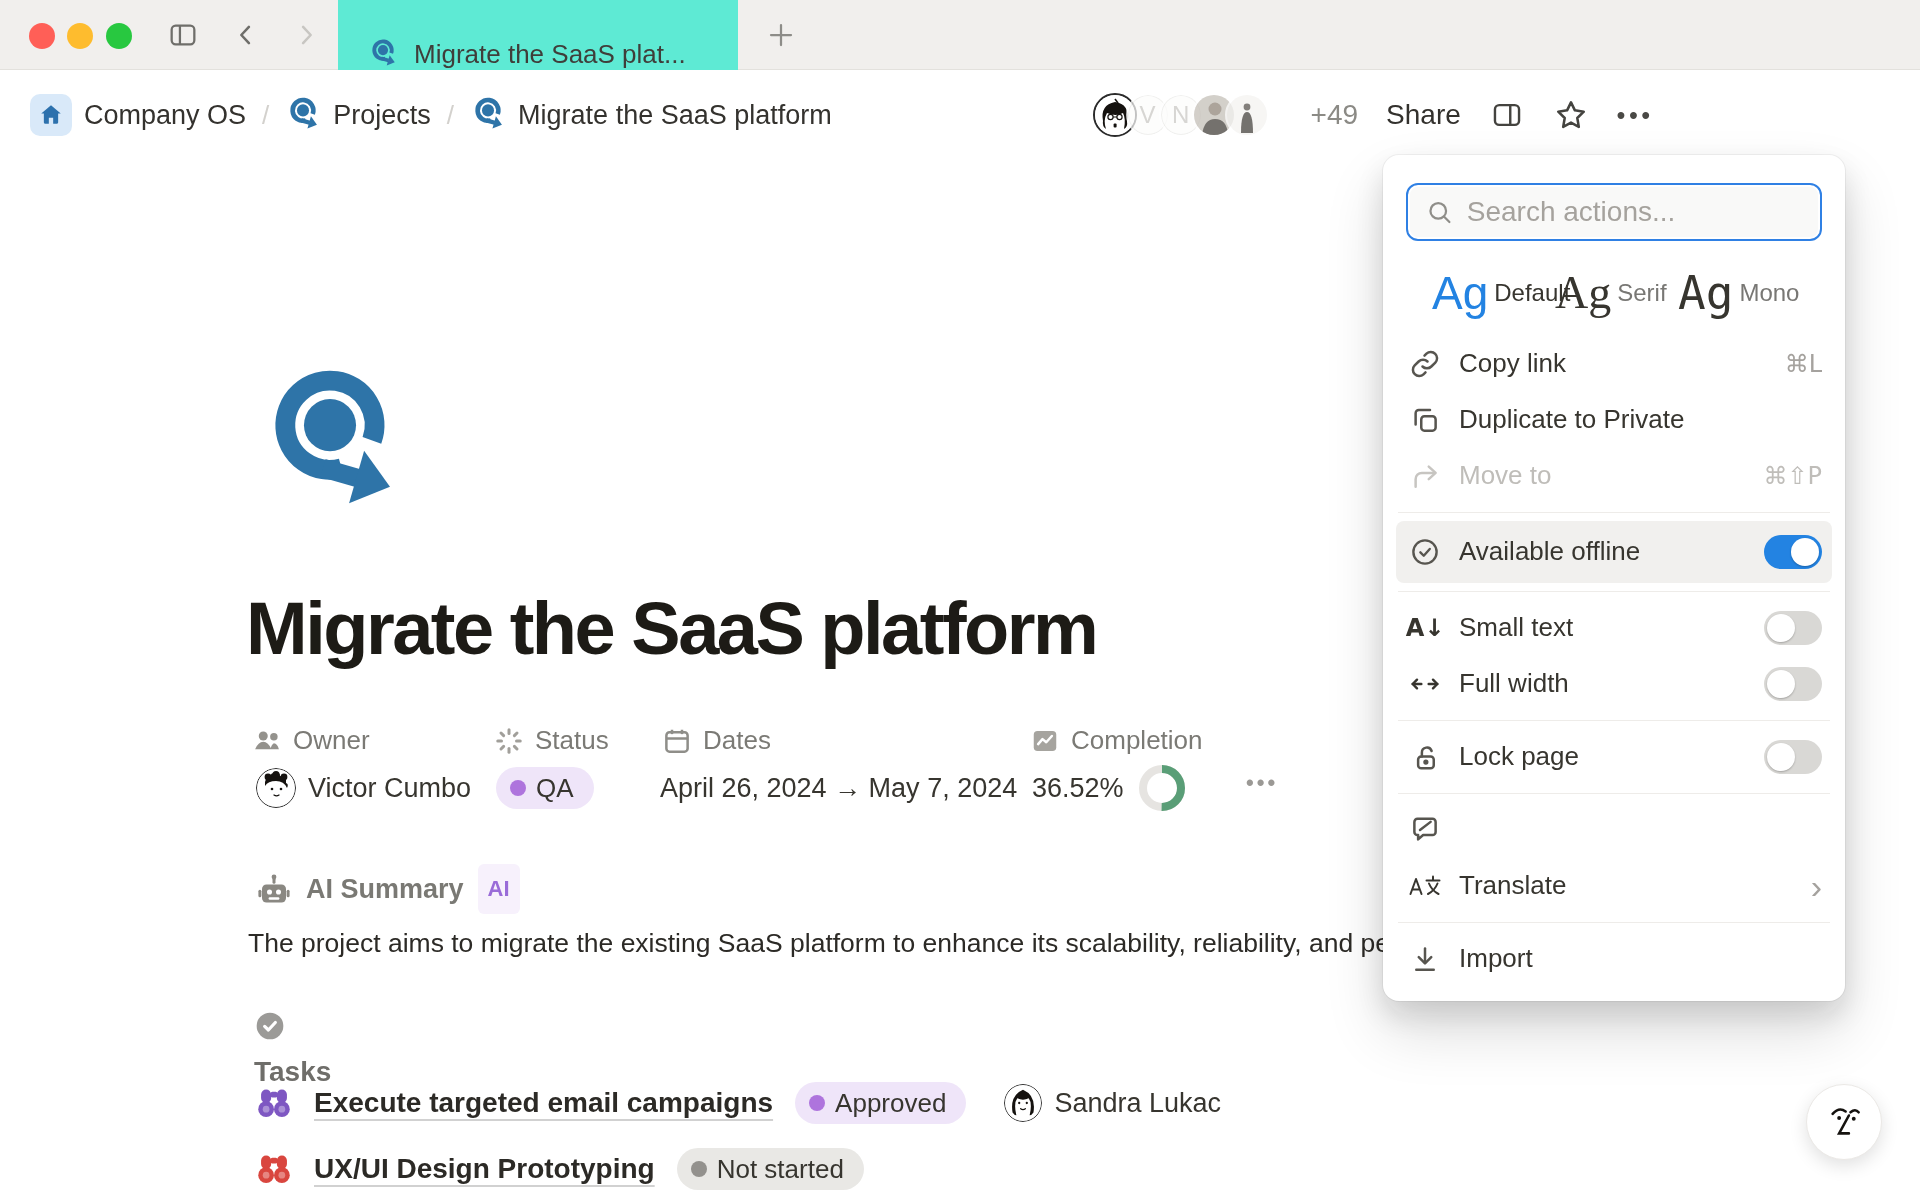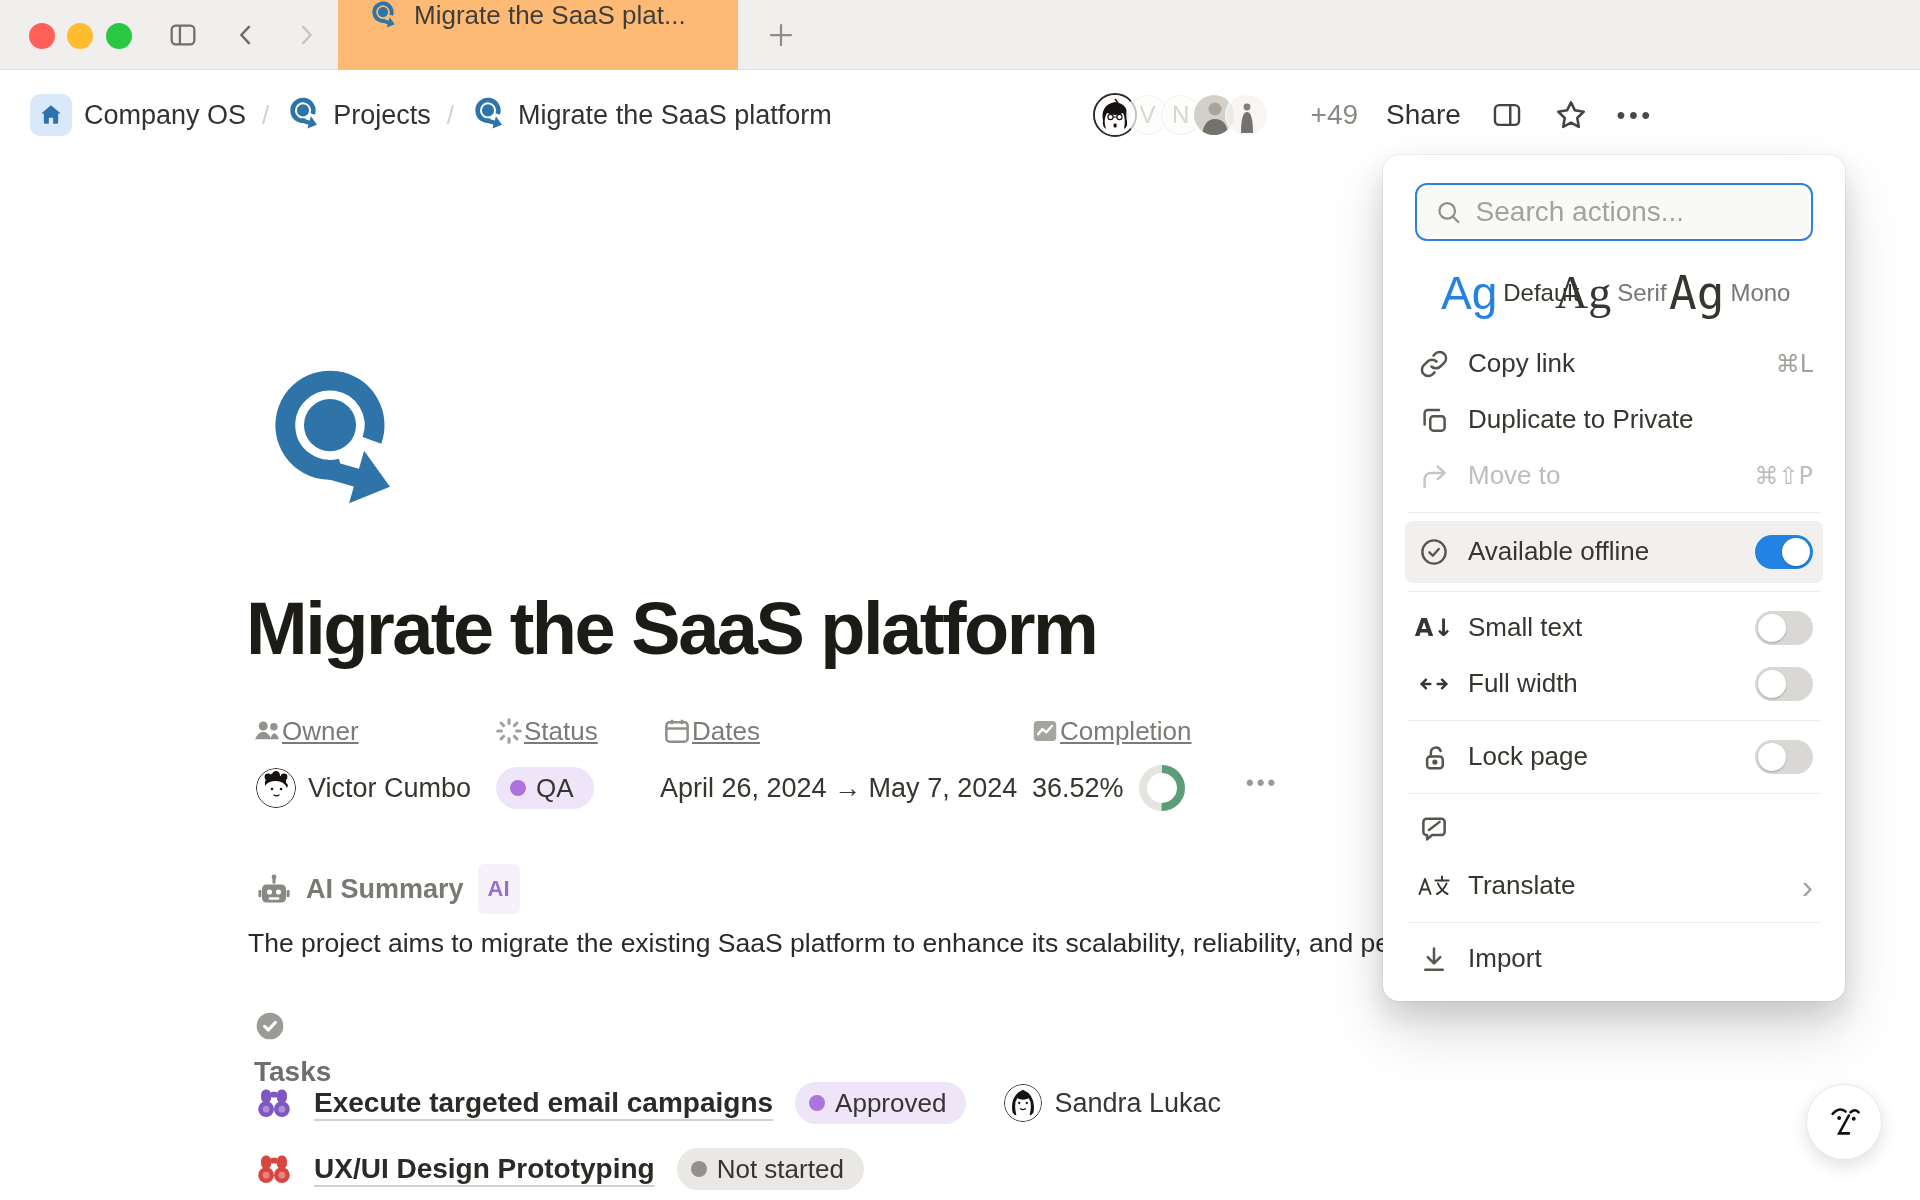--- a/index.html
+++ b/index.html
@@ -8,22 +8,22 @@
   #app { position:relative; width:1920px; height:1200px; background:#fff; }
 
   
   .tabbar { position:absolute; left:0; top:0; width:1920px; height:70px;
     background:#f1efed; border-bottom:1px solid #e3e1dd; }
   .traffic { position:absolute; top:23px; width:26px; height:26px; border-radius:50%; }
   .t-red { left:29px; background:#ff5f57; }
   .t-yellow { left:67px; background:#febc2e; }
   .t-green { left:106px; background:#28c840; }
   .chrome-ic { position:absolute; top:19px; color:#6f6e6a; }
-  .tab { position:absolute; left:338px; top:0; width:400px; height:70px; background:#fdba74;
-    display:flex; align-items:flex-start; padding-left:30px; gap:16px; }
+  .tab { position:absolute; left:338px; top:0; width:400px; height:70px; background:#5eead4;
+    display:flex; align-items:flex-end; padding-left:30px; gap:16px; }
   .tab-title { font-size:26px; color:#3f3e3a; white-space:nowrap; overflow:hidden; }
   .newtab { position:absolute; left:756px; top:10px; width:50px; height:50px; display:flex;
     align-items:center; justify-content:center; }
 
   
   .header { position:absolute; left:0; top:71px; width:1684px; height:88px; background:#fff;
     display:flex; align-items:center; }
   .crumbs { display:flex; align-items:center; gap:16px; padding-left:30px; }
   .crumb { display:flex; align-items:center; gap:12px; font-size:27px; font-weight:500;
     color:#34322e; cursor:default; }
@@ -42,22 +42,22 @@
     color:#c9c7c3; font-size:24px; font-weight:500; }
   .plus49 { font-size:28px; color:#8b8a85; margin-left:14px; }
   .share-btn { font-size:28px; font-weight:500; color:#33312d; }
   .dots3 { font-size:24px; font-weight:700; color:#4a4945; letter-spacing:4px; }
 
   
   .page-logo { position:absolute; left:268px; top:360px; width:124px; height:170px; }
   .page-title { position:absolute; left:246px; top:586px; font-size:74px; font-weight:700;
     letter-spacing:-2.5px; color:#1d1b16; white-space:nowrap; }
 
-  .prop-label { position:absolute; top:716px; height:40px; display:flex; align-items:flex-start;
-    color:#7b7a75; font-size:26px; font-weight:500;text-decoration:underline; }
+  .prop-label { position:absolute; top:716px; height:40px; display:flex; align-items:flex-end;
+    gap:11px; color:#7b7a75; font-size:26px; font-weight:500; }
   .prop-value { position:absolute; top:764px; height:48px; display:flex; align-items:center;
     font-size:27px; color:#37352f; }
   .pv-avatar { width:40px; height:40px; border-radius:50%; overflow:hidden; margin-right:12px; flex:none; }
   .pill { display:inline-flex; align-items:center; gap:10px; height:42px; padding:0 20px 0 14px;
     border-radius:21px; font-size:26px; color:#37352f; white-space:nowrap; }
   .pill-purple { background:#efe5f9; }
   .pill-gray { background:#e9e8e5; }
   .dot { width:16px; height:16px; border-radius:50%; flex:none; }
   .dot-purple { background:#ae74dd; }
   .dot-gray { background:#93918d; }
@@ -75,21 +75,21 @@
     gap:14px; font-size:28px; font-weight:600; color:#6f6e6a;flex-direction:column; }
   .task-row { position:absolute; display:flex; align-items:center; gap:22px; }
   .task-title { font-size:28px; font-weight:600; color:#2c2a26; white-space:nowrap;
     text-decoration:underline; text-decoration-color:rgba(0,0,0,.18);
     text-decoration-thickness:2px; text-underline-offset:7px; }
   .task-assignee { display:flex; align-items:center; gap:12px; font-size:27px; color:#37352f; margin-left:16px; }
   .task-av { width:38px; height:38px; border-radius:50%; overflow:hidden; flex:none; }
 
   
   .menu { position:absolute; left:1383px; top:155px; width:462px; border-radius:16px;
-    background:#fff; padding:14px 10px 14px;
+    background:#fff; padding:14px 1px 14px;
     box-shadow:0 0 0 1px rgba(15,15,15,.05), 0 14px 28px rgba(15,15,15,.12), 0 30px 60px rgba(15,15,15,.14); }
   .m-search { margin:14px 22px 6px; height:58px; border-radius:12px; background:#f9f9f8;
     border:2px solid #2f80e4; box-shadow:inset 0 0 0 2px #fff; display:flex; align-items:center;
     gap:14px; padding:0 18px; }
   .m-search input { border:none; outline:none; background:transparent; font-size:28px;
     color:#37352f; width:100%; font-family:"Liberation Sans",sans-serif; }
   .m-search input::placeholder { color:#a5a29d; }
   .m-fonts { display:flex; justify-content:space-between; padding:20px 56px 16px 48px; }
   .m-font { display:flex; flex-direction:row; align-items:center; gap:6px; width:110px; }
   .m-font .sample { font-size:46px; color:#37352f; line-height:1.15; }

